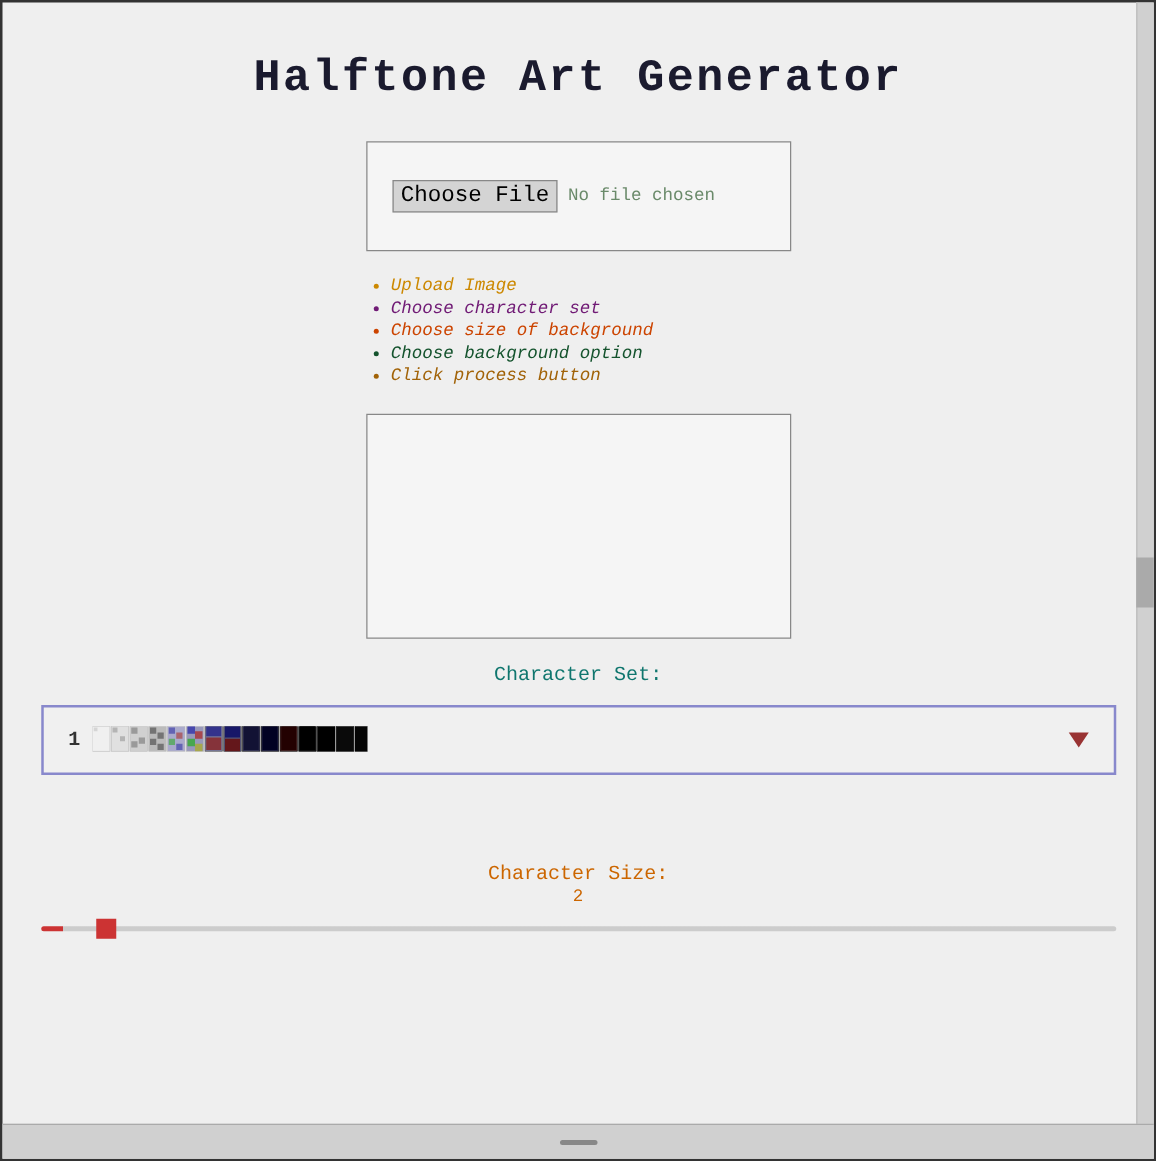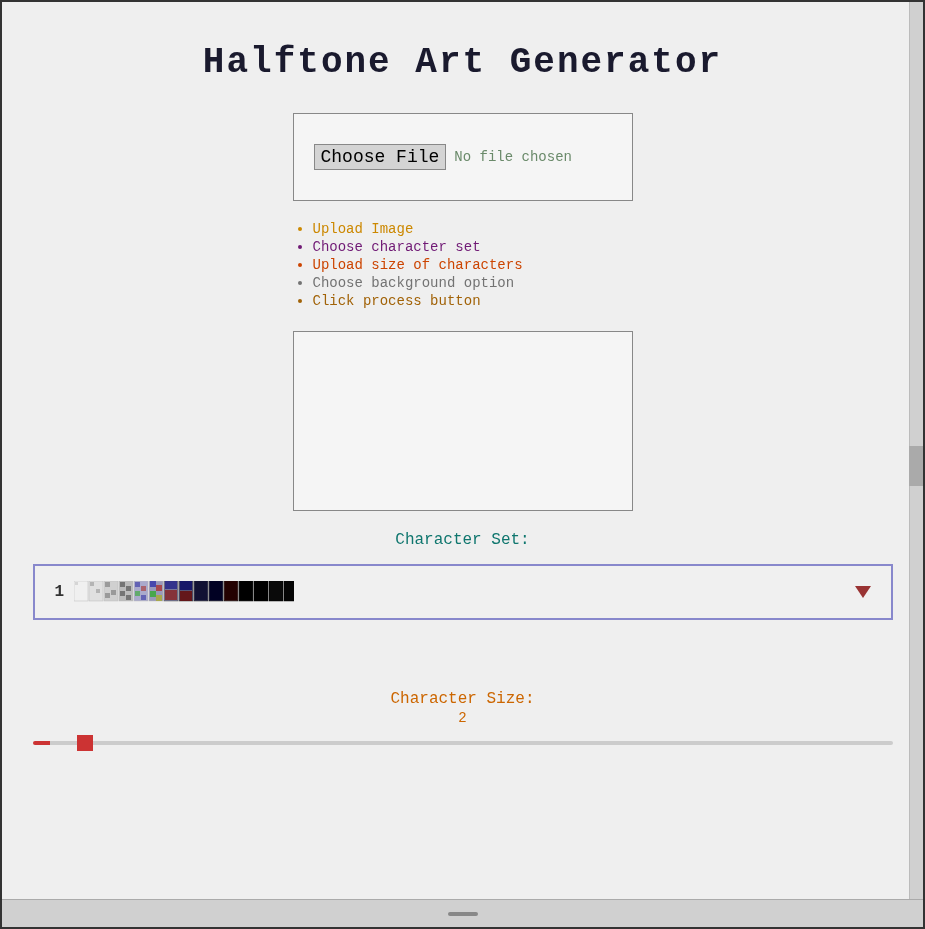--- a/index.html
+++ b/index.html
@@ -68,26 +68,27 @@
       list-style: disc;
       padding-left: 20px;
       margin-bottom: 20px;
       width: 340px;
     }
 
     .instructions-list li {
       font-family: 'Courier New', Courier, monospace;
       font-size: 14px;
       margin-bottom: 2px;
+      font-style: italic;
     }
 
     .instructions-list li:nth-child(1) { color: #cc8800; }
     .instructions-list li:nth-child(2) { color: #701a75; }
     .instructions-list li:nth-child(3) { color: #cc4400; }
-    .instructions-list li:nth-child(4) { color: #737373; }
+    .instructions-list li:nth-child(4) { color: #14532d; }
     .instructions-list li:nth-child(5) { color: #a16207; }
 
     .preview-box {
       border: 1px solid #888;
       background: #f5f5f5;
       width: 340px;
       height: 180px;
       margin-bottom: 20px;
     }
 
@@ -241,21 +242,21 @@
   <h1 class="page-title">Halftone Art Generator</h1>
 
   <div class="file-upload-box">
     <button class="choose-file-btn">Choose File</button>
     <span class="no-file-label">No file chosen</span>
   </div>
 
   <ul class="instructions-list">
     <li>Upload Image</li>
     <li>Choose character set</li>
-    <li>Upload size of characters</li>
+    <li>Choose size of background</li>
     <li>Choose background option</li>
     <li>Click process button</li>
   </ul>
 
   <div class="preview-box"></div>
 
   <div class="character-set-label">Character Set:</div>
 
   <div class="dropdown-container">
     <span class="dropdown-number">1</span>

